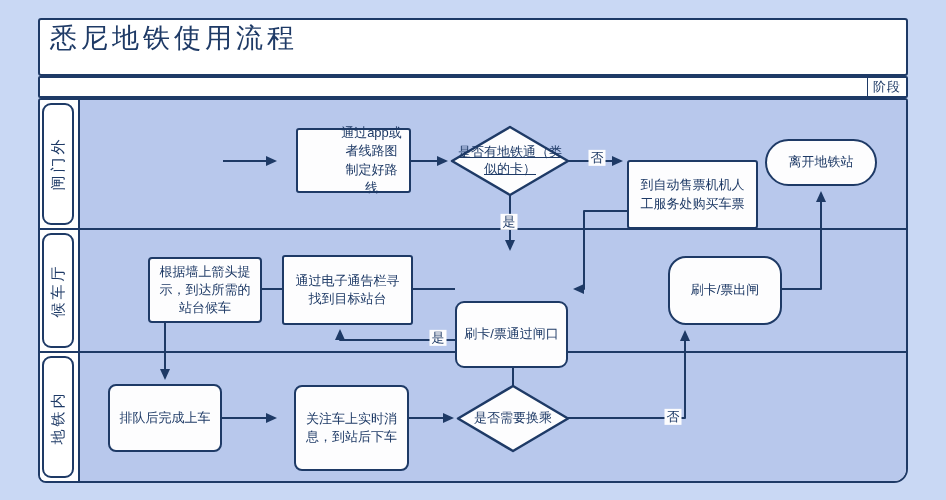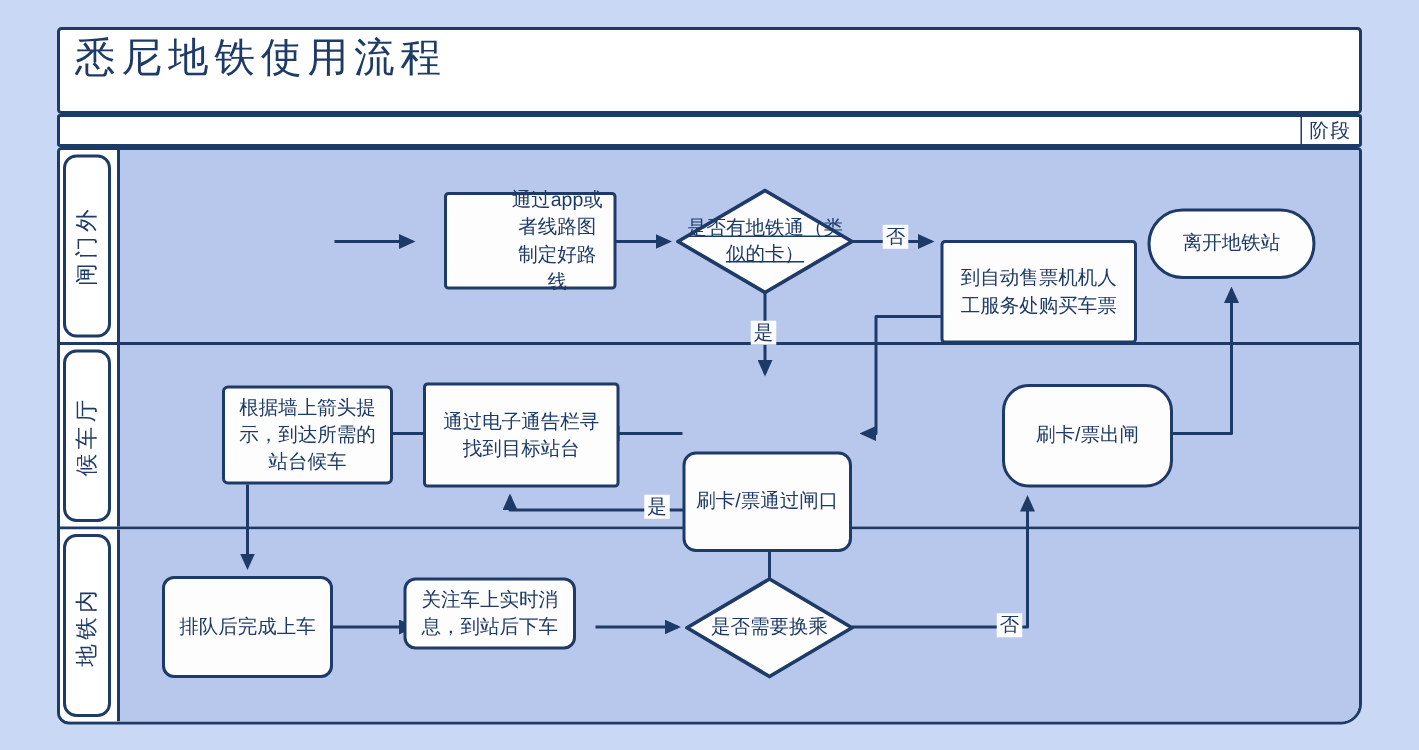--- a/index.html
+++ b/index.html
@@ -149,19 +149,19 @@
     </div>
     <div class="node" style="left: 455px; top: 255px; width: 113px; height: 67px; border-radius: 9px; margin-top: 46px;">
       <span>刷卡/票通过闸口</span>
     </div>
     <div class="node" style="left: 628px; top: 256px; width: 114px; height: 69px; border-radius: 18px; margin-left: 40px;">
       <span>刷卡/票出闸</span>
     </div>
     <div class="node" style="left: 108px; top: 384px; width: 114px; height: 68px; border-radius: 8px;">
       <span>排队后完成上车</span>
     </div>
-    <div class="node" style="left: 269px; top: 385px; width: 115px; height: 48px; border-radius: 8px;">
+    <div class="node" style="left: 294px; top: 385px; width: 115px; height: 86px; border-radius: 8px;">
       <span>关注车上实时消息，到站后下车</span>
     </div>
     <div class="node diamond-text" style="left: 458px; top: 386px; width: 110px; height: 65px;">
       <span>是否需要换乘</span>
     </div>
   </div>
 
 </body></html>

